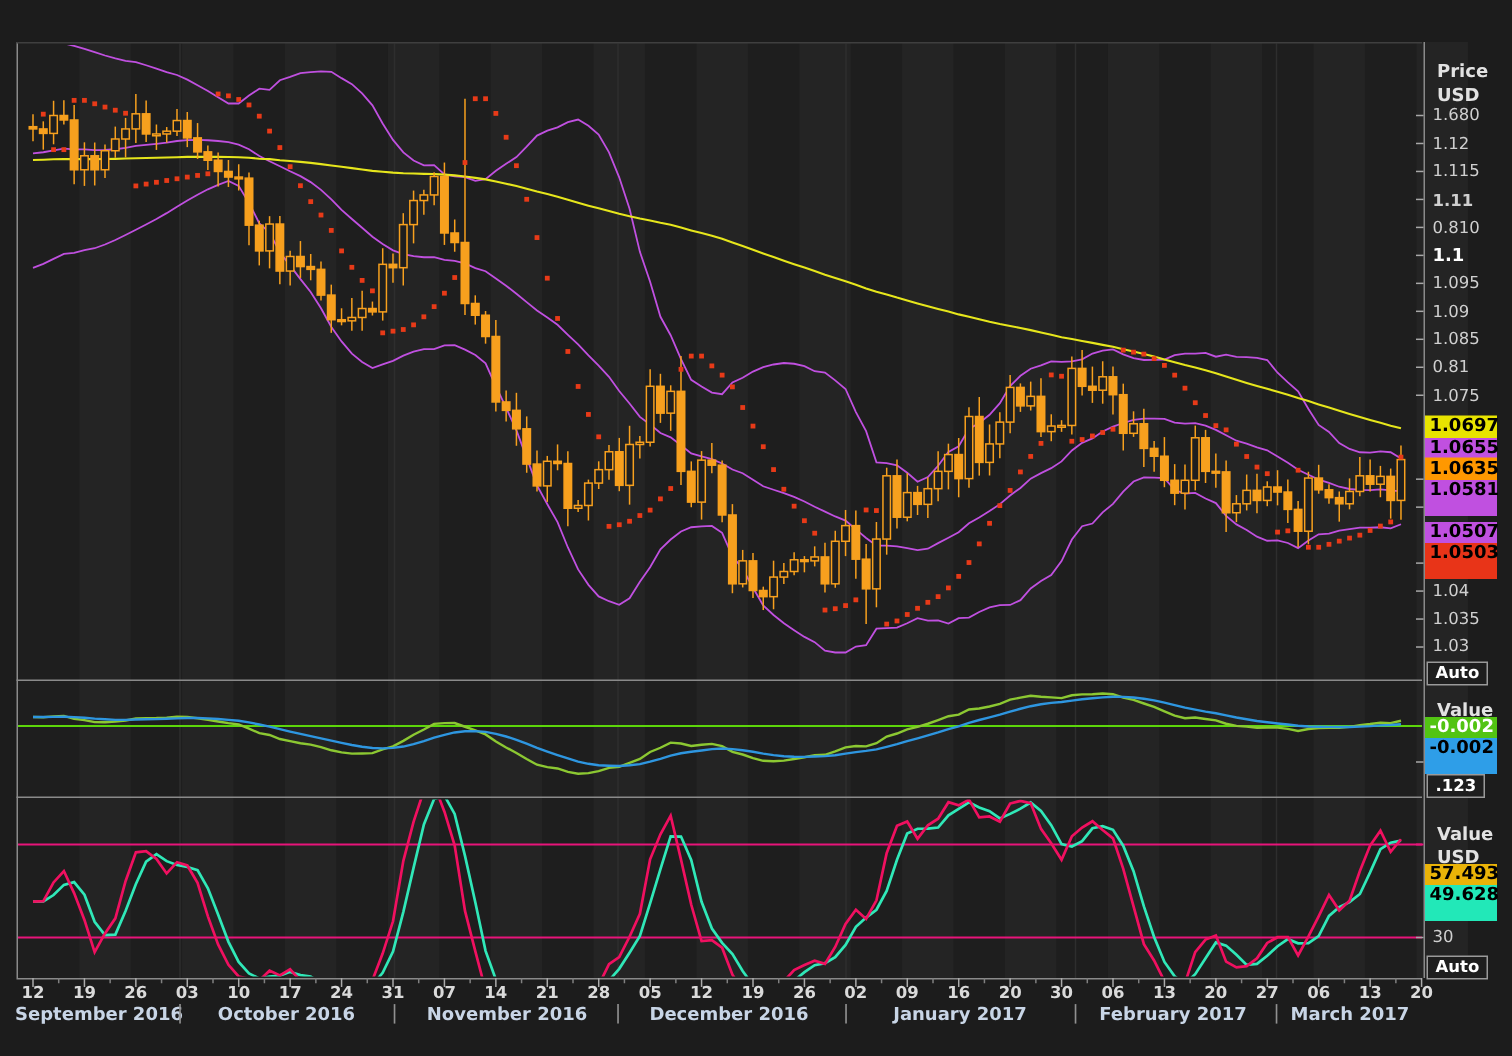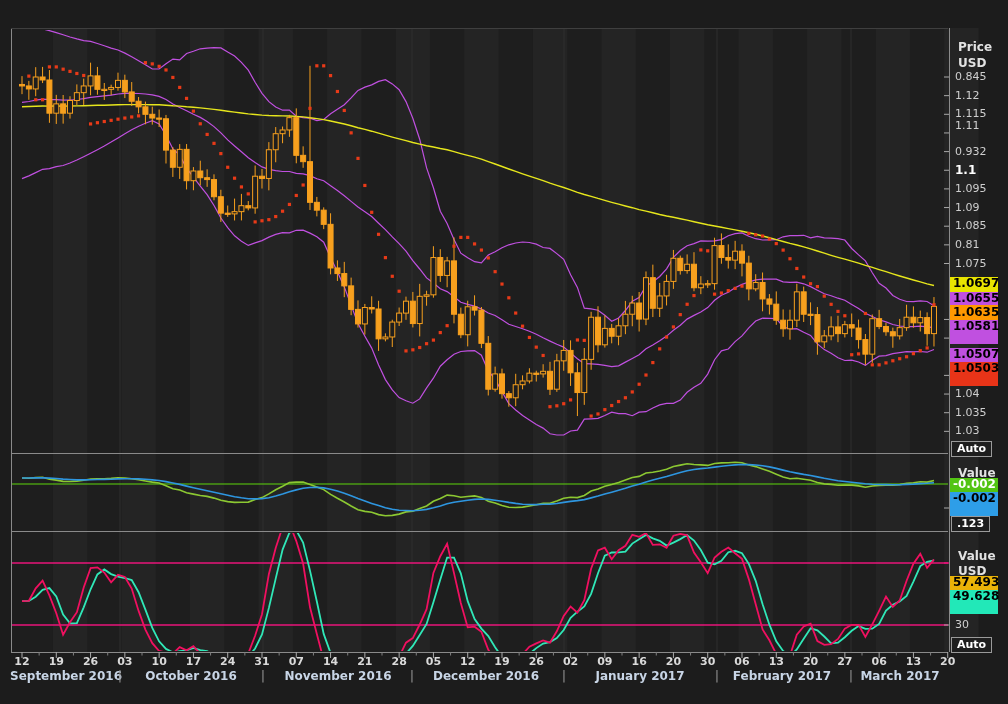--- a/index.html
+++ b/index.html
@@ -556,25 +556,25 @@
       <line x1="944" y1="338.10000000000025" x2="949" y2="338.10000000000025" stroke="#A8A8A8" stroke-width="1"></line>
       <line x1="944" y1="375.40000000000026" x2="949" y2="375.40000000000026" stroke="#A8A8A8" stroke-width="1"></line>
       <line x1="944" y1="394.04999999999984" x2="949" y2="394.04999999999984" stroke="#A8A8A8" stroke-width="1"></line>
       <line x1="944" y1="412.7000000000003" x2="949" y2="412.7000000000003" stroke="#A8A8A8" stroke-width="1"></line>
       <line x1="944" y1="431.3499999999999" x2="949" y2="431.3499999999999" stroke="#A8A8A8" stroke-width="1"></line>
       <line x1="944" y1="508" x2="949" y2="508" stroke="#A8A8A8" stroke-width="1"></line>
       <line x1="944" y1="625" x2="949" y2="625" stroke="#A8A8A8" stroke-width="1"></line>
     </svg>
 
   <div id="overlay">
-      <div class="tick" style="top: 70px;">0.845</div>
+      <div class="tick" style="top: 70px;">1.680</div>
       <div class="tick" style="top: 88.65px;">1.12</div>
       <div class="tick" style="top: 107.3px;">1.115</div>
-      <div class="tick" style="top: 119px;">1.11</div>
-      <div class="tick" style="top: 144.6px;">0.932</div>
+      <div class="tick" style="top: 127px; font-weight: bold;">1.11</div>
+      <div class="tick" style="top: 144.6px;">0.810</div>
       <div class="tick bold" style="top: 163.25px;">1.1</div>
       <div class="tick" style="top: 181.9px;">1.095</div>
       <div class="tick" style="top: 200.55px;">1.09</div>
       <div class="tick" style="top: 219.2px;">1.085</div>
       <div class="tick" style="top: 237.85px;">0.81</div>
       <div class="tick" style="top: 256.5px;">1.075</div>
       <div class="tick" style="top: 312.45px;">1.06</div>
       <div class="tick" style="top: 331.1px;">1.055</div>
       <div class="tick" style="top: 368.4px;">1.045</div>
       <div class="tick" style="top: 387.05px;">1.04</div>

